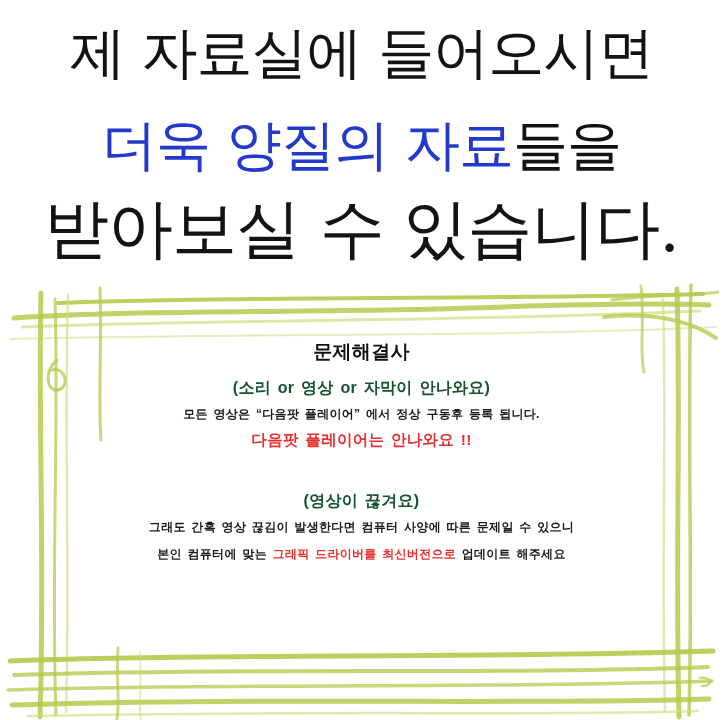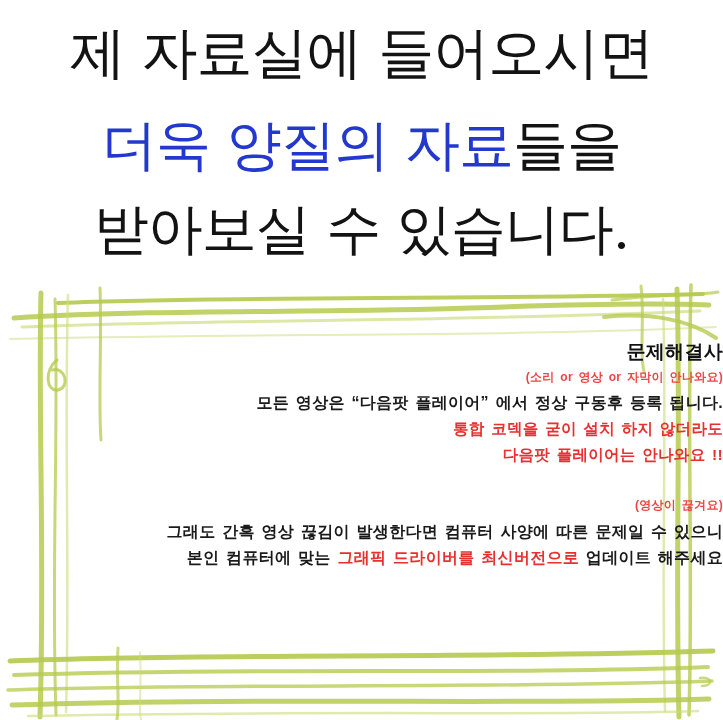--- a/index.html
+++ b/index.html
@@ -19,35 +19,35 @@
   .headline .h-line{
     position:absolute;left:0;right:0;
     font-family:"DejaVu Serif", serif;
     font-weight:400;
     color:#131313;
     letter-spacing:-1px;
     white-space:nowrap;
   }
   .h-line1{top:18px;font-size:56px;line-height:70px;}
   .h-line2{top:110px;font-size:55px;line-height:70px;}
-  .h-line3{top:194px;font-size:55px;line-height:70px;}
+  .h-line3{top:194px;font-size:65px;line-height:70px;}
   .h-blue{color:#2338cc;}
   
   .frame-svg{position:absolute;left:0;top:0;width:723px;height:720px;pointer-events:none;}
   
   .box-text{
     position:absolute;left:0;right:0;top:340px;
-    text-align:right;
+    text-align:center;
     font-weight:bold;
     color:#1a1a1a;
   }
   .bt{white-space:nowrap;letter-spacing:0.3px;word-spacing:2px;}
   .box-title{font-size:19px;line-height:24px;height:24px;color:#111;}
-  .sec-head{font-size:12px;line-height:26px;height:26px;color:#ef4444;}
-  .body-line{font-size:16px;line-height:26px;height:26px;}
+  .sec-head{font-size:16px;line-height:26px;height:26px;color:#14532d;margin-top:11px;}
+  .body-line{font-size:12px;line-height:26px;height:26px;}
   .body-line.tall{line-height:27px;height:27px;}
   .red-line{font-size:15.5px;line-height:26px;height:26px;color:#e83030;}
   .sec-gap{height:24px;}
   .red-inline{color:#e83030;margin-top:20px;}
 </style>
 </head>
 <body>
 
 <div class="canvas">
 
@@ -89,21 +89,20 @@
       <path d="M118,648 C116,680 120,700 117,719" stroke-width="3" opacity="0.7"></path>
       <path d="M140,652 C142,690 138,710 141,720" stroke-width="2" opacity="0.5" stroke="#cbdc7a"></path>
     </g>
   </svg>
 
   <div class="box-text">
     <div class="bt box-title">문제해결사</div>
 
     <div class="bt sec-head">(소리 or 영상 or 자막이 안나와요)</div>
     <div class="bt body-line">모든 영상은  “다음팟 플레이어”  에서 정상 구동후 등록 됩니다.</div>
-    <div class="bt red-line">통합 코덱을 굳이 설치 하지 않더라도</div>
     <div class="bt red-line">다음팟 플레이어는 안나와요 !!</div>
 
     <div class="sec-gap"></div>
 
     <div class="bt sec-head">(영상이 끊겨요)</div>
     <div class="bt body-line tall">그래도 간혹 영상 끊김이 발생한다면 컴퓨터 사양에 따른 문제일 수 있으니</div>
     <div class="bt body-line"><span>본인 컴퓨터에 맞는 </span><span class="red-inline">그래픽 드라이버를 최신버전으로</span><span> 업데이트 해주세요</span></div>
   </div>
 
 </div>

